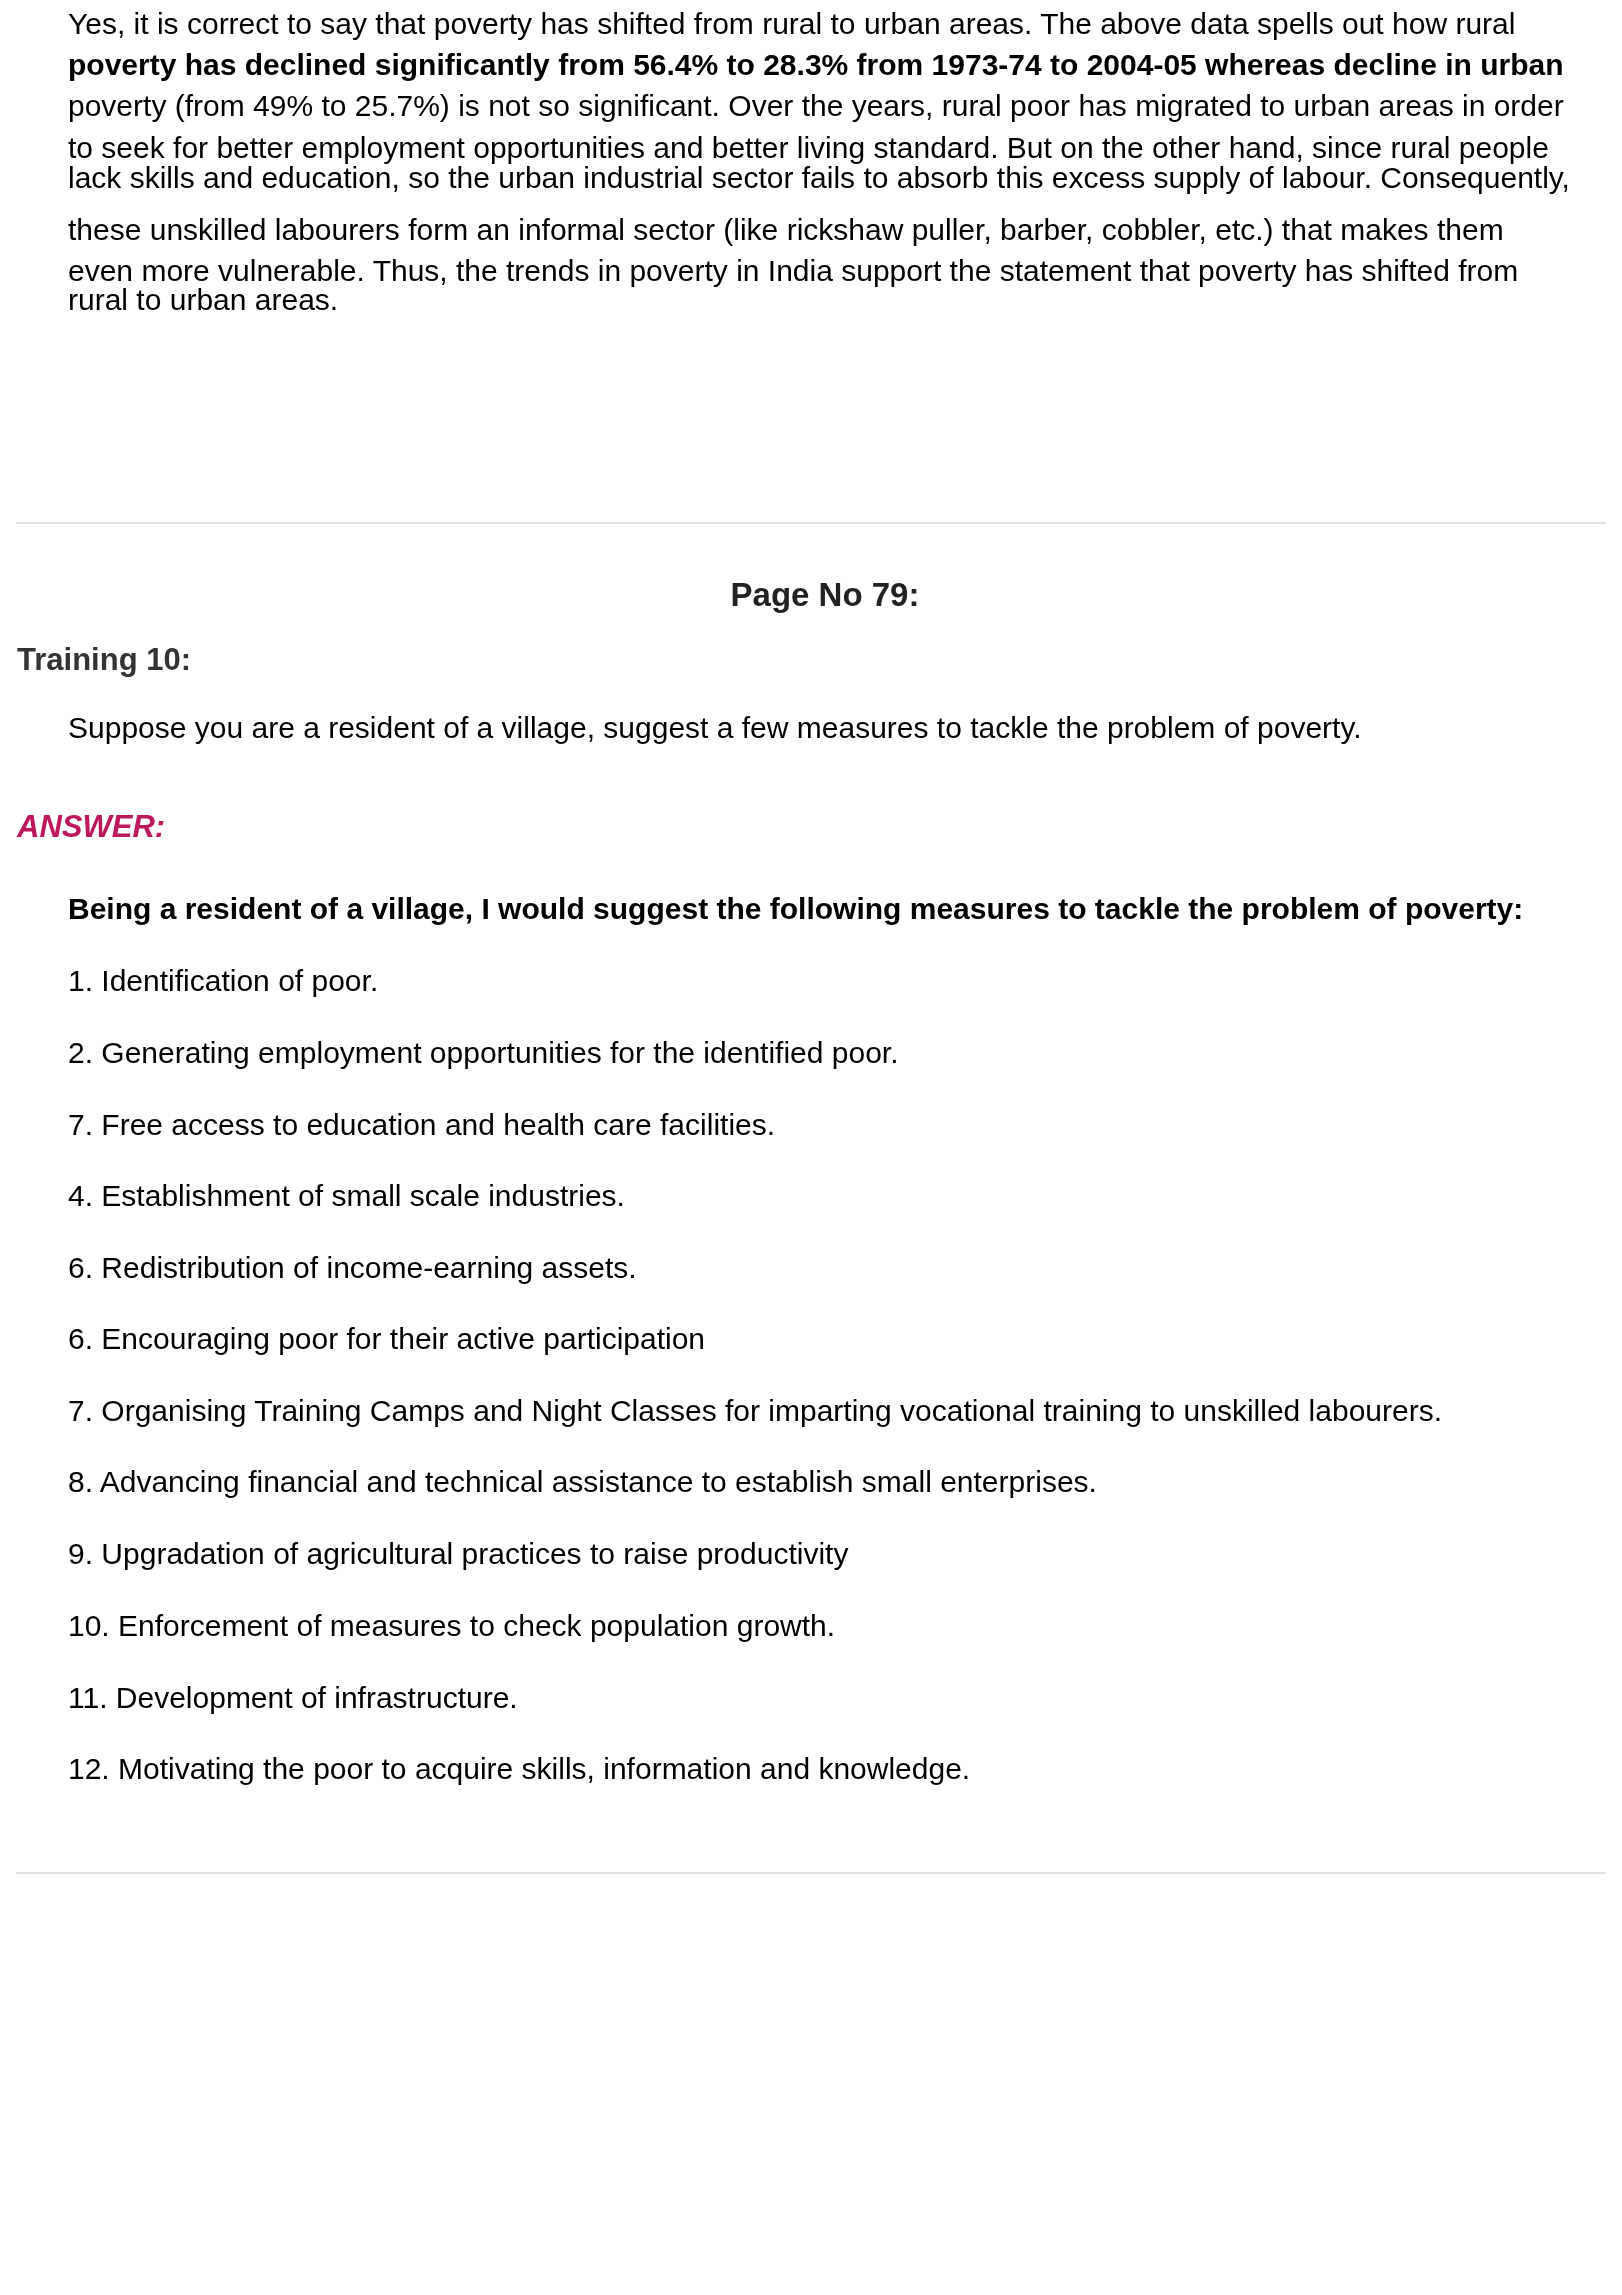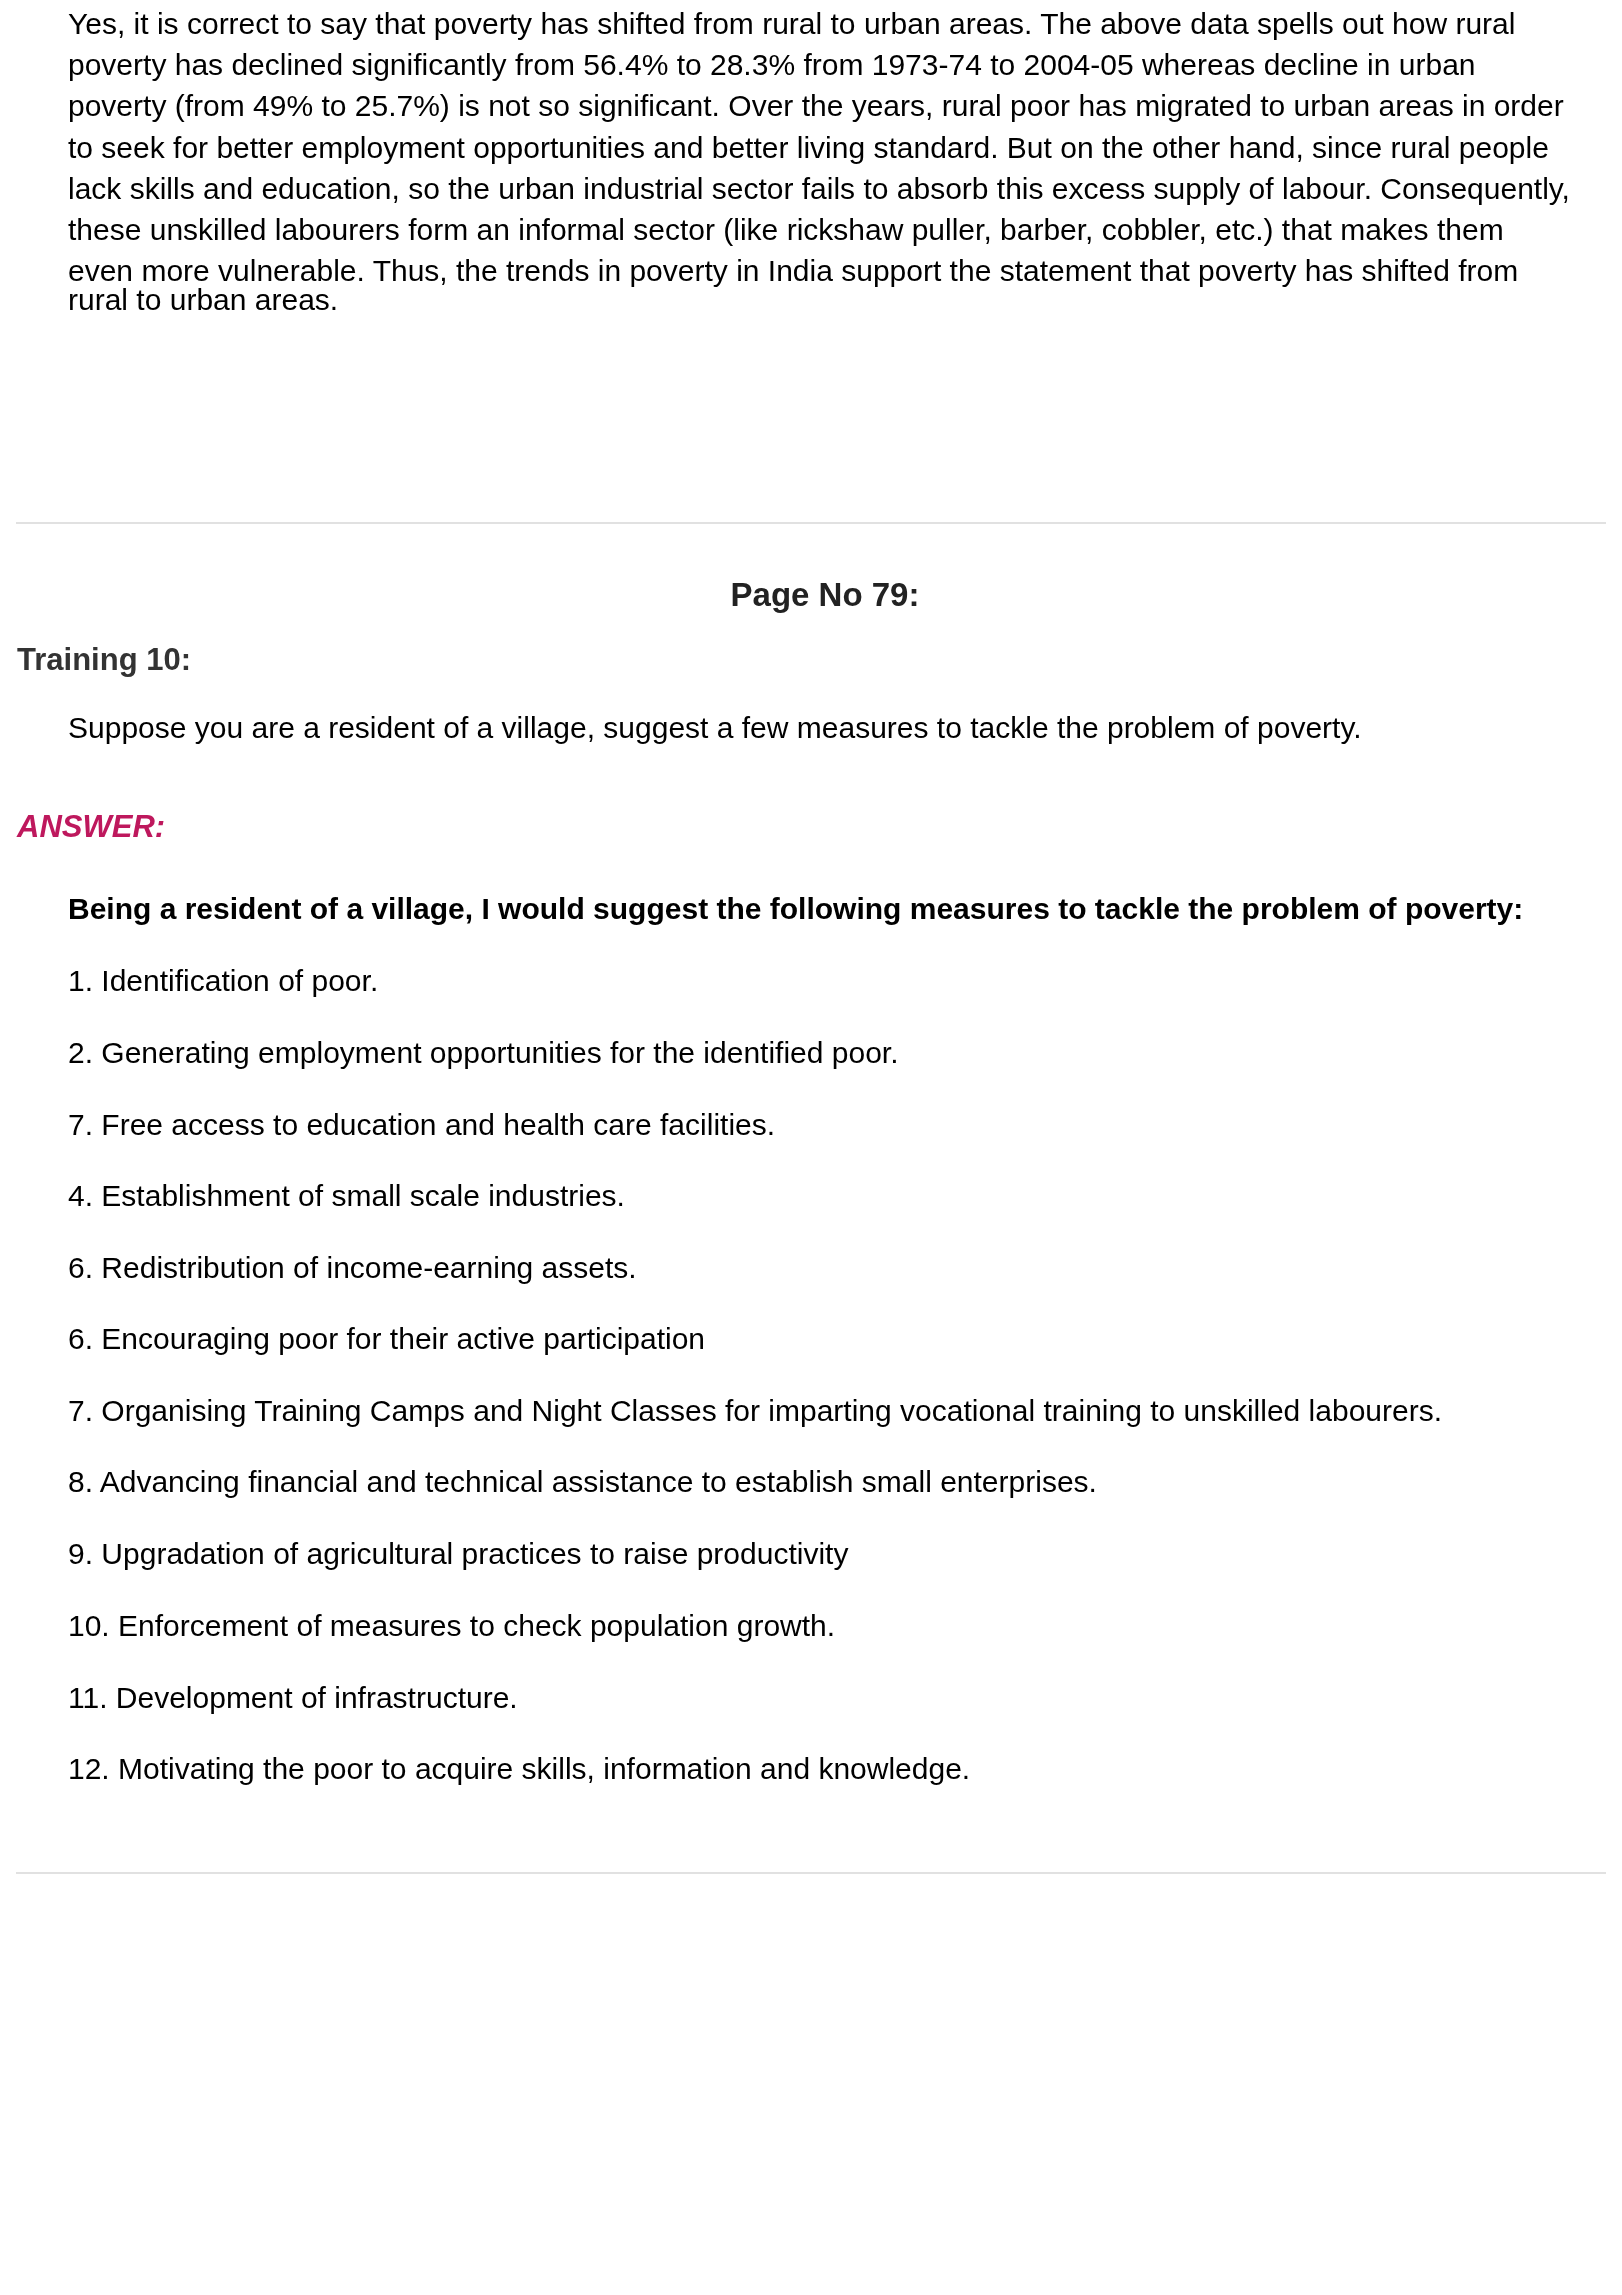--- a/index.html
+++ b/index.html
@@ -55,24 +55,24 @@
       list-style: none;
       margin: 0;
       padding: 0;
     }
   </style>
 </head>
 <body>
 
 <div>
   <p class="line" style="top:3.9px;">Yes, it is correct to say that poverty has shifted from rural to urban areas. The above data spells out how rural</p>
-  <p class="line" style="top:45px;">poverty has declined significantly from 56.4% to 28.3% from 1973-74 to 2004-05 whereas decline in urban</p>
+  <p class="line" style="top:45px;font-weight:bold;">poverty has declined significantly from 56.4% to 28.3% from 1973-74 to 2004-05 whereas decline in urban</p>
   <p class="line" style="top:86px;">poverty (from 49% to 25.7%) is not so significant. Over the years, rural poor has migrated to urban areas in order</p>
   <p class="line" style="top:128px;">to seek for better employment opportunities and better living standard. But on the other hand, since rural people</p>
-  <p class="line" style="top:169px;text-align:right;">lack skills and education, so the urban industrial sector fails to absorb this excess supply of labour. Consequently,</p>
+  <p class="line" style="top:158px;text-align:right;">lack skills and education, so the urban industrial sector fails to absorb this excess supply of labour. Consequently,</p>
   <p class="line" style="top:210px;">these unskilled labourers form an informal sector (like rickshaw puller, barber, cobbler, etc.) that makes them</p>
   <p class="line" style="top:251px;">even more vulnerable. Thus, the trends in poverty in India support the statement that poverty has shifted from</p>
   <p class="line" style="top:280px;">rural to urban areas.</p>
 </div>
 
 <div class="divider" style="top:522px;"></div>
 
 <h2 class="page-no" style="top:561px;">Page No 79:</h2>
 
 <h3 class="heading question-heading" style="top:640px;">Training 10:</h3>

